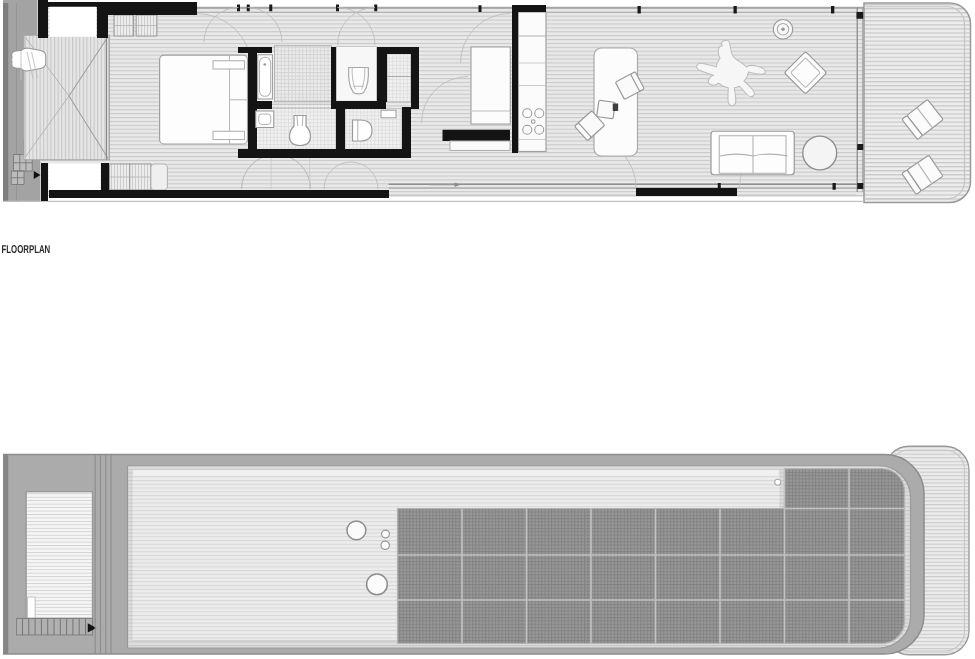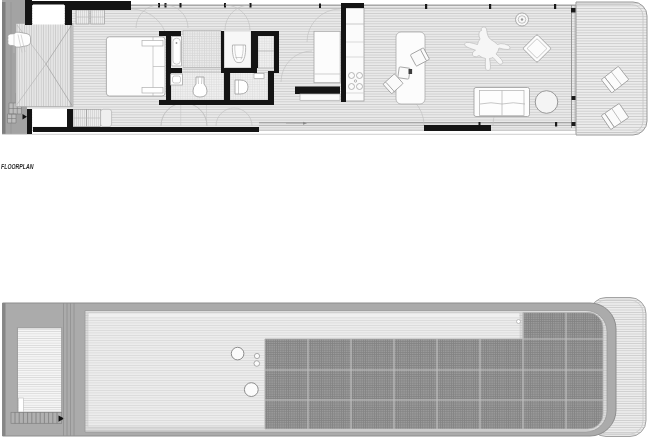--- a/index.html
+++ b/index.html
@@ -1,16 +1,16 @@
 <!DOCTYPE html>
 <html><head>
 <meta charset="utf-8">
 <style>
 html,body{margin:0;padding:0;background:#fff;width:650px;height:439px;overflow:hidden;}
-#wrap{position:relative;width:650px;height:439px;font-family:"Liberation Sans",sans-serif;font-style:italic;}
+#wrap{position:relative;width:650px;height:439px;font-family:"Liberation Sans",sans-serif;}
 </style>
 </head>
 <body>
 <div id="wrap">
 <svg width="650" height="439" viewBox="0 0 650 439" xmlns="http://www.w3.org/2000/svg">
 <defs>
   <pattern id="pfloor" width="4" height="2.6" patternUnits="userSpaceOnUse">
     <rect width="4" height="2.6" fill="#e9e9e9"></rect>
     <rect y="0" width="4" height="0.75" fill="#c9c9c9"></rect>
   </pattern>

